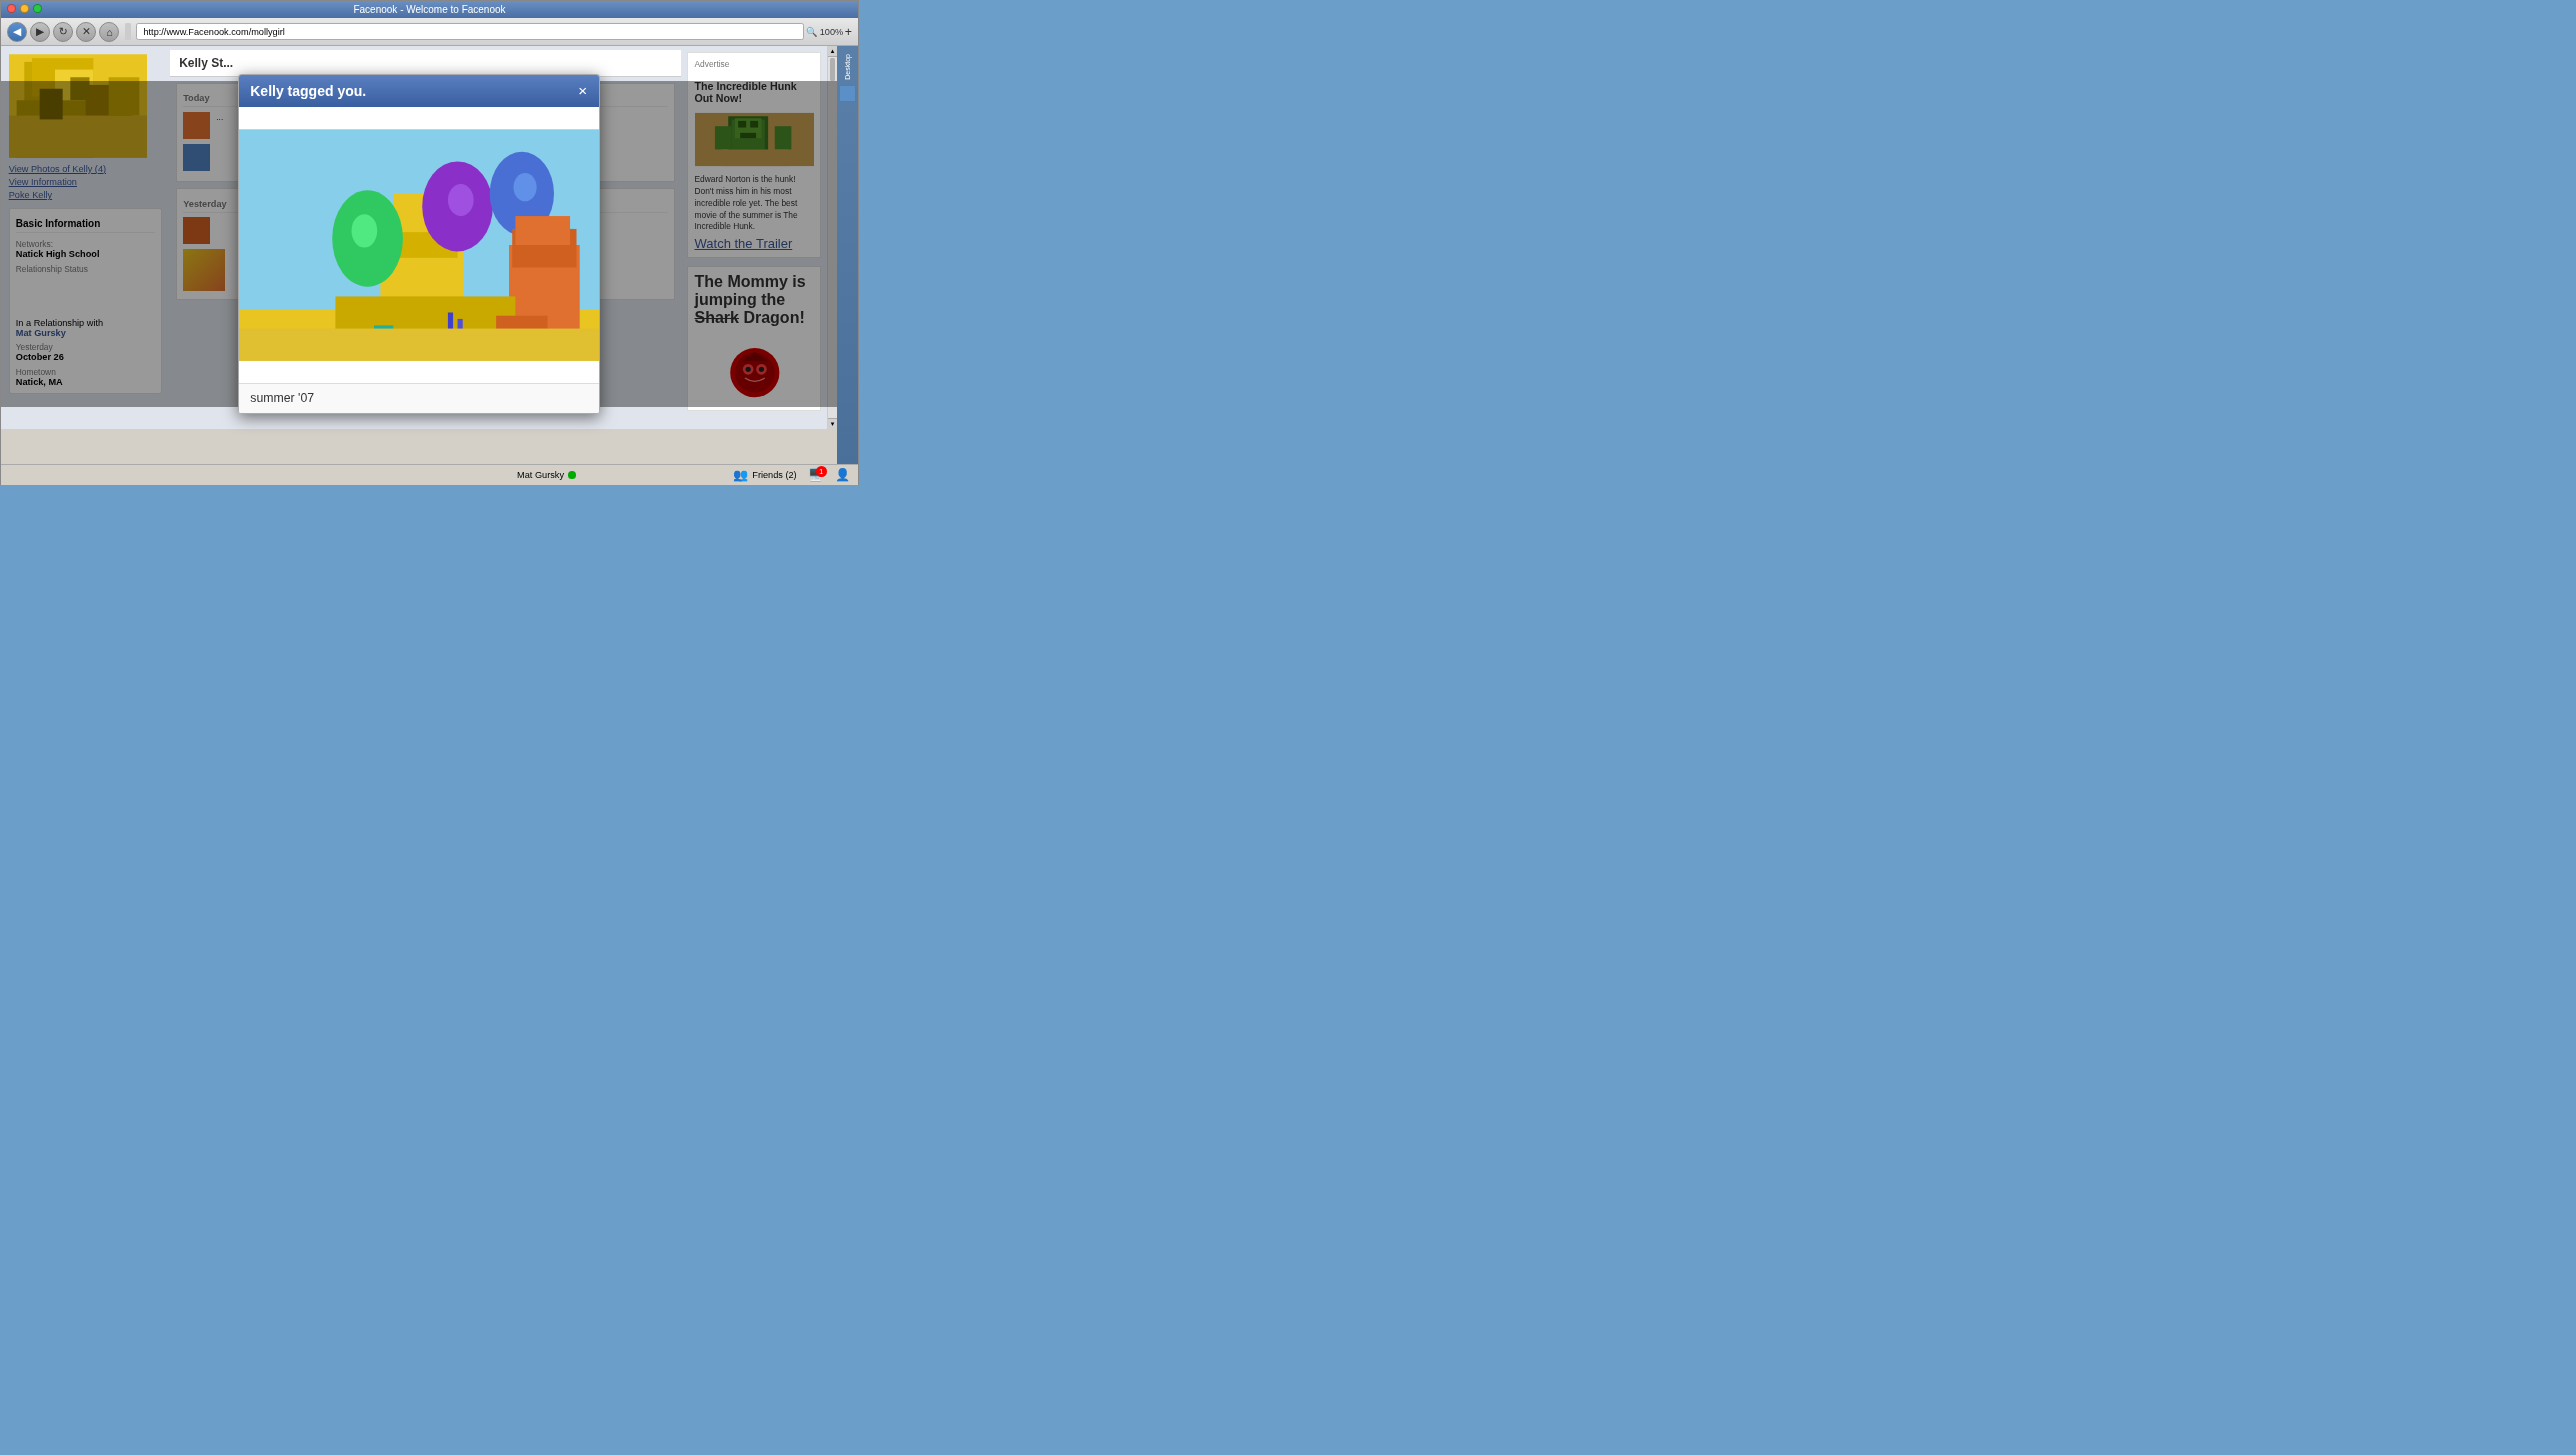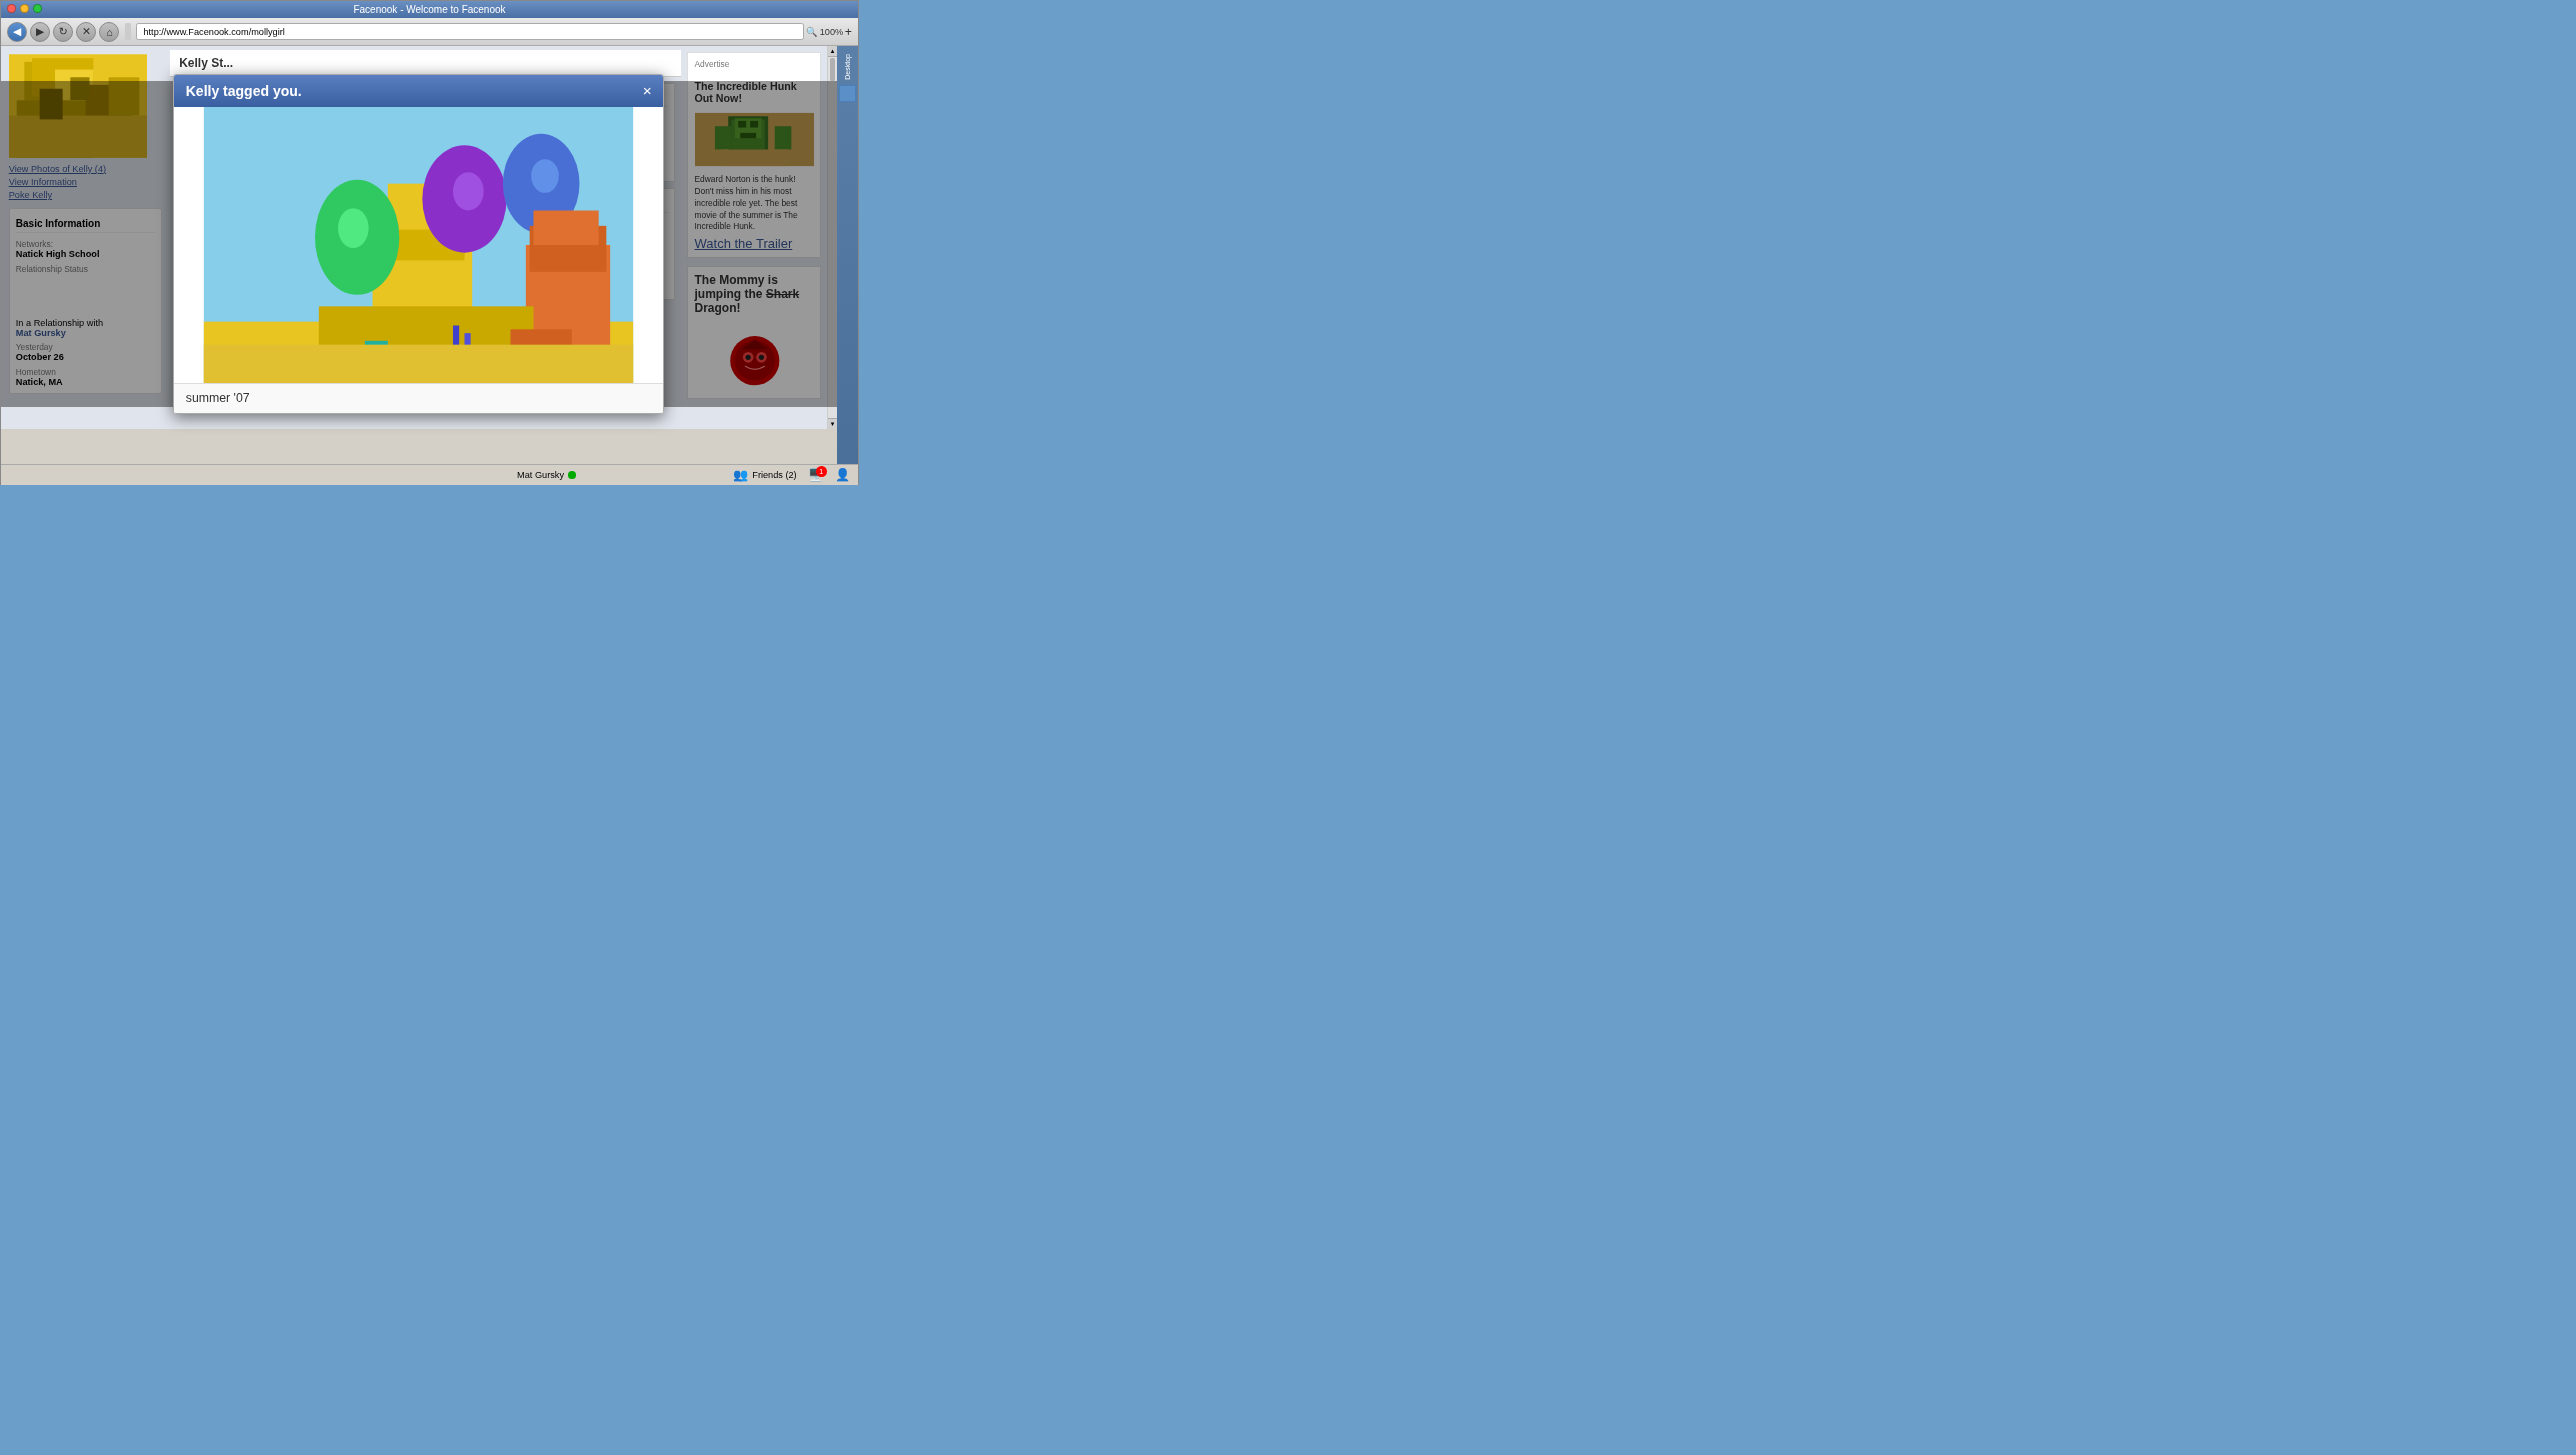--- a/index.html
+++ b/index.html
@@ -43,33 +43,33 @@
     .info-link { color: #3b5998; text-decoration: none; font-weight: bold; font-size: 9.2px; }
 
     
     .right-sidebar { width: 146px; padding: 6.1px; flex-shrink: 0; }
     .ad-section { background: white; border: 0.8px solid #ddd; padding: 6.1px; margin-bottom: 7.7px; }
     .advertise-label { font-size: 8.4px; color: #777; margin-bottom: 11px; }
     .ad-title { font-size: 10.7px; font-weight: bold; color: #333; margin-bottom: 4.6px; }
     .ad-image { width: 100%; height: 61px; overflow: hidden; margin-bottom: 4.6px; }
     .ad-text { font-size: 8.4px; color: #333; margin-bottom: 3.1px; line-height: 1.4; }
     .ad-link { color: #3b5998; font-size: 13px; cursor: pointer; text-decoration: underline; }
-    .ad2-title { font-size: 12px; font-weight: bold; color: #333; margin-bottom: 17px; }
+    .ad2-title { font-size: 16px; font-weight: bold; color: #333; margin-bottom: 17px; }
     .strikethrough { text-decoration: line-through; }
 
     
     .status-bar { background: #d4d0c8; height: 21.5px; border-top: 0.8px solid #aaa; display: flex; align-items: center; padding: 0 7.7px; gap: 11.5px; font-size: 9.2px; }
     .status-user { display: flex; align-items: center; gap: 3.8px; flex: 1; justify-content: center; }
     .online-dot { width: 7.7px; height: 7.7px; background: #00aa00; border-radius: 50%; }
     .status-friends { display: flex; align-items: center; gap: 3.8px; cursor: pointer; }
     .notification-badge { background: red; color: white; font-size: 7px; border-radius: 50%; width: 10.7px; height: 10.7px; display: flex; align-items: center; justify-content: center; position: relative; }
 
     
     .modal-overlay { position: absolute; top: 35px; left: 0; right: 0; bottom: 21.5px; background: rgba(0,0,0,0.4); display: flex; align-items: center; justify-content: center; z-index: 100; }
-    .modal { background: white; border: 1.5px solid #aaa; border-radius: 3.1px; width: 491px; max-height: 399px; overflow: hidden; box-shadow: 0 3.1px 15.3px rgba(0,0,0,0.5); }
+    .modal { background: white; border: 1.5px solid #aaa; border-radius: 3.1px; width: 362px; max-height: 399px; overflow: hidden; box-shadow: 0 3.1px 15.3px rgba(0,0,0,0.5); }
     .modal-header { background: linear-gradient(to bottom, #5a7fc0, #3a5fa0); padding: 7.7px 11.5px; display: flex; align-items: center; justify-content: space-between; }
     .modal-title { color: white; font-size: 14px; font-weight: bold; }
     .modal-close { color: white; font-size: 15.3px; cursor: pointer; background: none; border: none; line-height: 1; }
     .modal-body { padding: 0; }
     .modal-image { width: 100%; height: 276px; overflow: hidden; position: relative; }
     .modal-caption { padding: 7.7px 11.5px; font-size: 12.3px; color: #333; background: #f9f9f9; border-top: 0.8px solid #ddd; }
 
     
     .feed-section { background: white; border: 0.8px solid #ddd; margin-bottom: 6.1px; padding: 6.1px; }
     .feed-date { font-size: 9.2px; color: #777; font-weight: bold; padding: 3.1px 0; border-bottom: 0.8px solid #eee; margin-bottom: 4.6px; }

